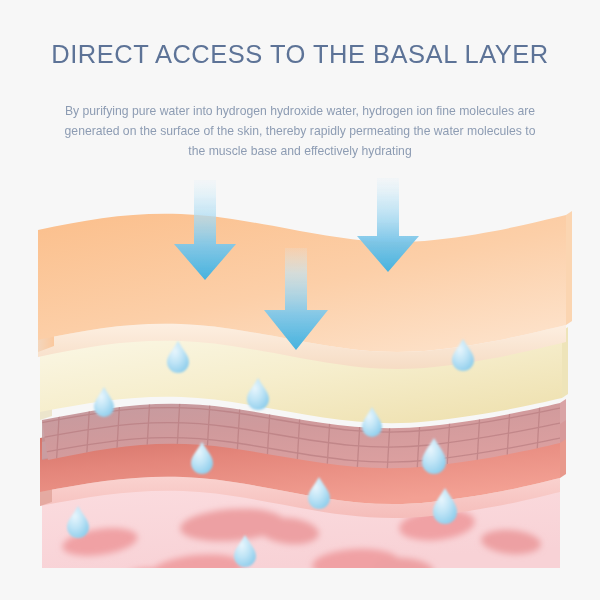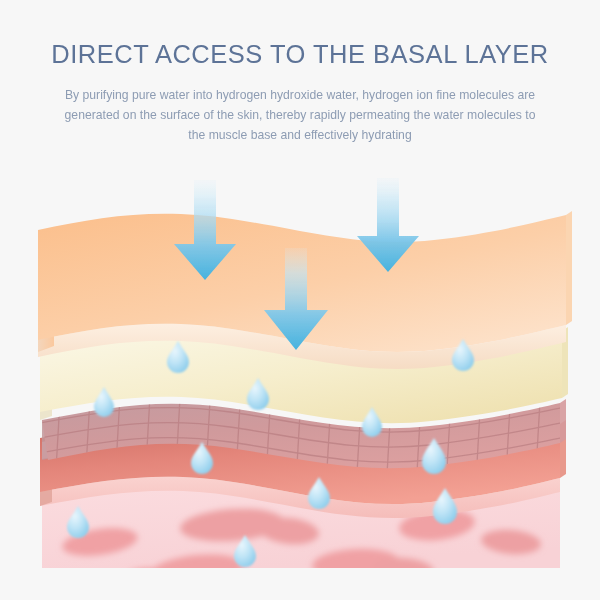--- a/index.html
+++ b/index.html
@@ -35,21 +35,21 @@
     padding-top: 40px;
     font-family: "Liberation Sans", sans-serif;
     font-size: 25.5px;
     font-weight: 400;
     letter-spacing: 0.5px;
     color: #5d7397;
     line-height: 1.15;
     white-space: nowrap;
   }
   .subtitle {
-    margin: 0 auto;
+    margin: 16px auto;
     padding-top: 17px;
     width: 482px;
     font-family: "Liberation Sans", sans-serif;
     font-size: 12.2px;
     font-weight: 400;
     color: #8d9cb3;
     line-height: 1.62;
     text-align: center;
   }
 

